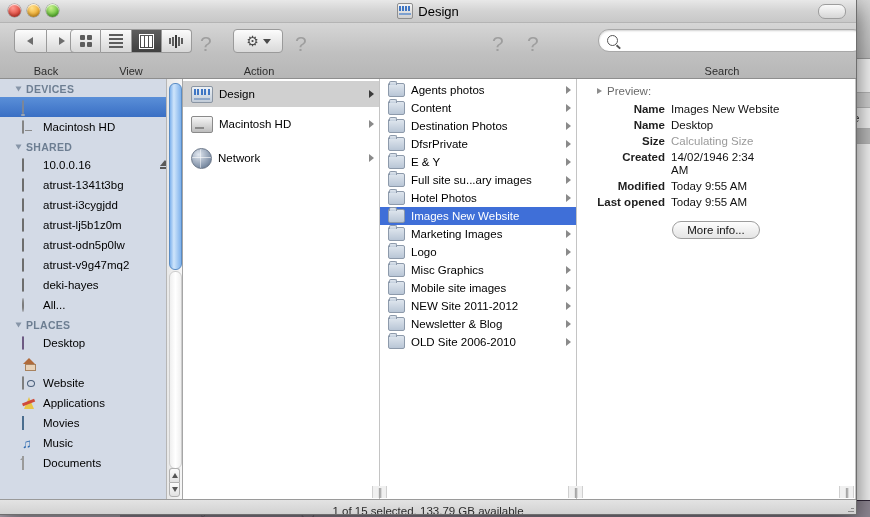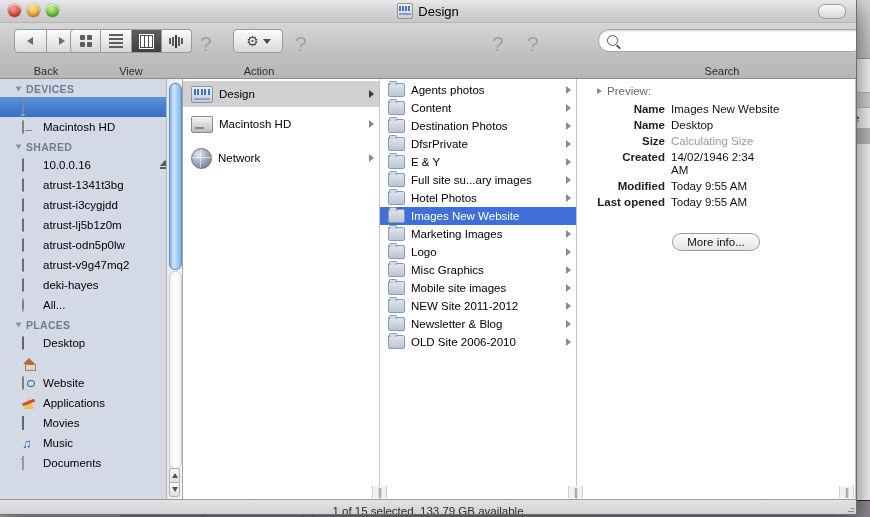--- a/index.html
+++ b/index.html
@@ -383,21 +383,21 @@
     border-top:3.5px solid transparent;border-bottom:3.5px solid transparent;
   }
   .pv-rows { padding: 0 10px 0 4px; }
   .pv-row { display: flex; font-size: 11.5px; margin-bottom: 3px; line-height: 13px; }
   .pv-key {
     width: 84px; text-align: right; font-weight: bold; color: #1e1e1e;
     padding-right: 6px; flex: none;
   }
   .pv-val { color: #111; }
   .pv-val.dim { color: #9a9a9a; }
-  .pv-btnwrap { display: flex; justify-content: center; margin-top: 24px; }
+  .pv-btnwrap { display: flex; justify-content: center; margin-top: 12px; }
   .more-btn {
     padding: 2px 14px; font-size: 11.5px; color: #111;
     background: linear-gradient(#fdfdfd, #e4e4e4);
     border: 1px solid #9d9d9d; border-radius: 10px;
   }
 
   
   .grips {
     position: absolute; left: 0; right: 0; bottom: 0; height: 14px;
     pointer-events: none;

